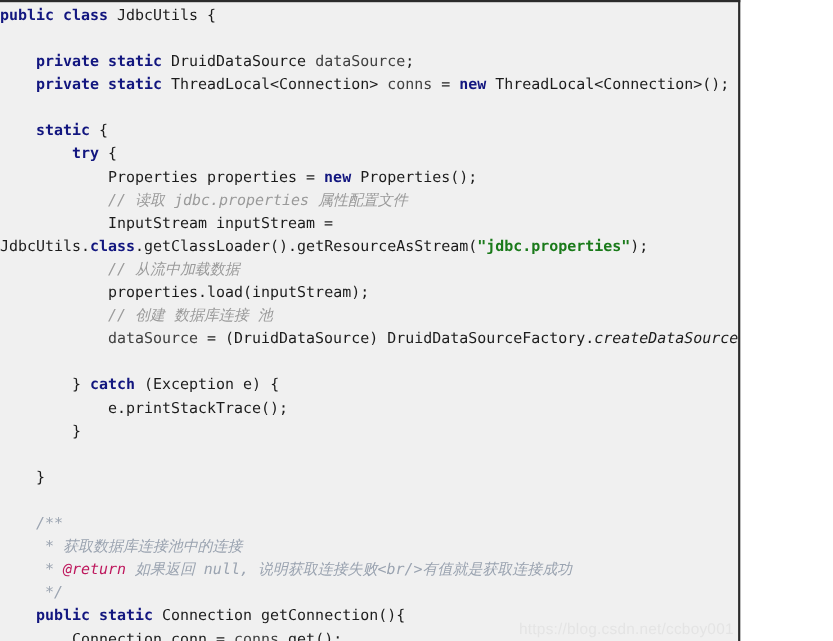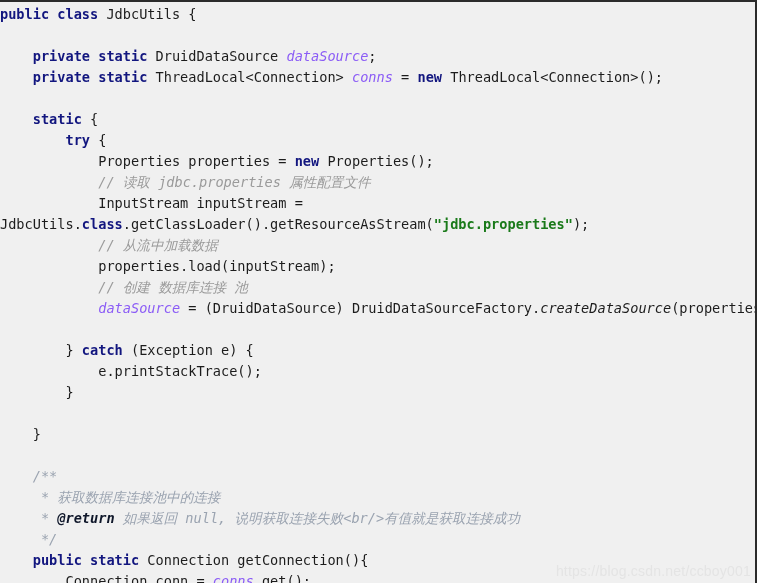--- a/index.html
+++ b/index.html
@@ -3,21 +3,21 @@
 <meta charset="utf-8">
 <title>Java Code Snippet - JdbcUtils</title>
 <style>
   html, body {
     margin: 0;
     padding: 0;
     background: #ffffff;
   }
   #screenshot {
     position: relative;
-    width: 757px;
+    width: 673px;
     height: 583px;
     overflow: hidden;
     background: #f0f0f0;
     border-top: 2px solid #2b2b2b;
     border-right: 2px solid #2b2b2b;
     box-sizing: border-box;
     font-family: "DejaVu Sans Mono", "Liberation Mono", monospace;
   }
   #code-block {
     position: absolute;
@@ -31,26 +31,26 @@
     line-height: 21px;
     color: #1c1c1c;
     white-space: pre;
     tab-size: 4;
   }
   .ln { display: block; height: 21px; white-space: pre; }
 
   
   .kw    { color: #12167f; font-weight: bold; }          
   .ty    { color: #1c1c1c; }                              
-  .fld   { color: #8b5cf6; font-style: italic; }          
+  .fld   { color: #404040; }          
   .mthi  { color: #1c1c1c; font-style: italic; text-align: center; }          
   .str   { color: #1a7a1a; font-weight: bold; }           
   .cmt   { color: #9a9a9a; font-style: italic; }          
   .doc   { color: #9aa3b0; font-style: italic; }          
-  .doctag{ color: #0f172a; font-style: italic; font-weight: bold; }
+  .doctag{ color: #be185d; font-style: italic; font-weight: normal; }
   .punc  { color: #1c1c1c; }
 
   #watermark {
     position: absolute;
     right: 4px;
     bottom: 4px;
     font-family: "Liberation Sans", sans-serif;
     font-size: 14px;
     color: #e4e4e4;
     letter-spacing: 0.2px;

